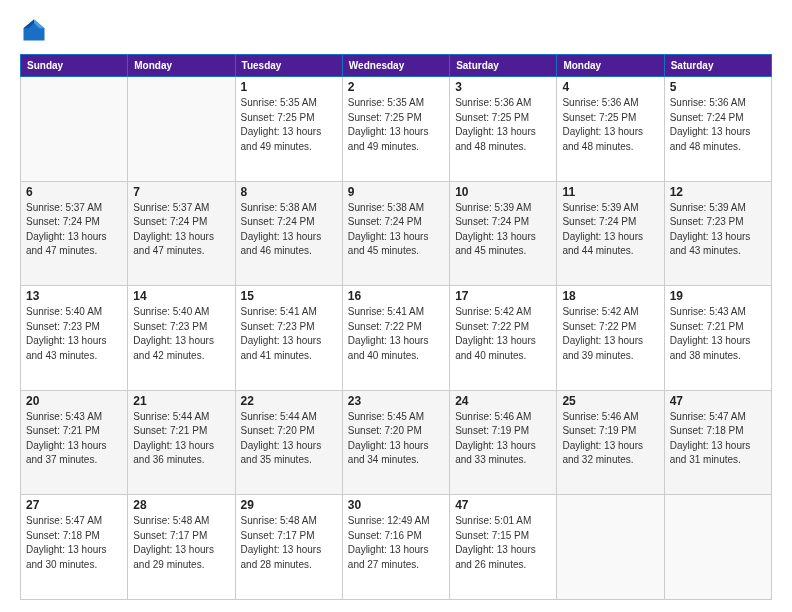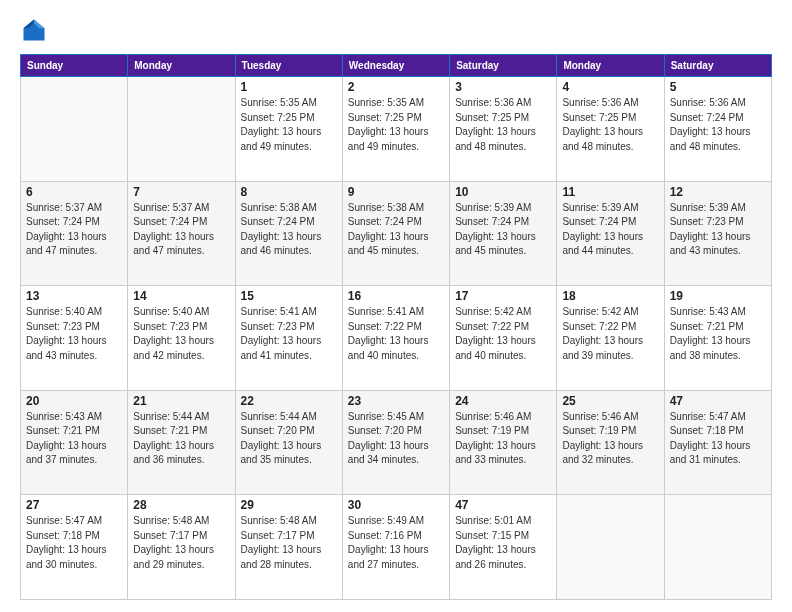--- a/index.html
+++ b/index.html
@@ -313,21 +313,21 @@
 Daylight: 13 hours and 29 minutes.</div>
           </td>
           <td>
             <span class="day-number">29</span>
             <div class="day-info">Sunrise: 5:48 AM
 Sunset: 7:17 PM
 Daylight: 13 hours and 28 minutes.</div>
           </td>
           <td>
             <span class="day-number">30</span>
-            <div class="day-info">Sunrise: 5:49 AM
+            <div class="day-info">Sunrise: 12:49 AM
 Sunset: 7:16 PM
 Daylight: 13 hours and 27 minutes.</div>
           </td>
           <td>
             <span class="day-number">47</span>
             <div class="day-info">Sunrise: 5:01 AM
 Sunset: 7:15 PM
 Daylight: 13 hours and 26 minutes.</div>
           </td>
           <td class="empty"></td>

